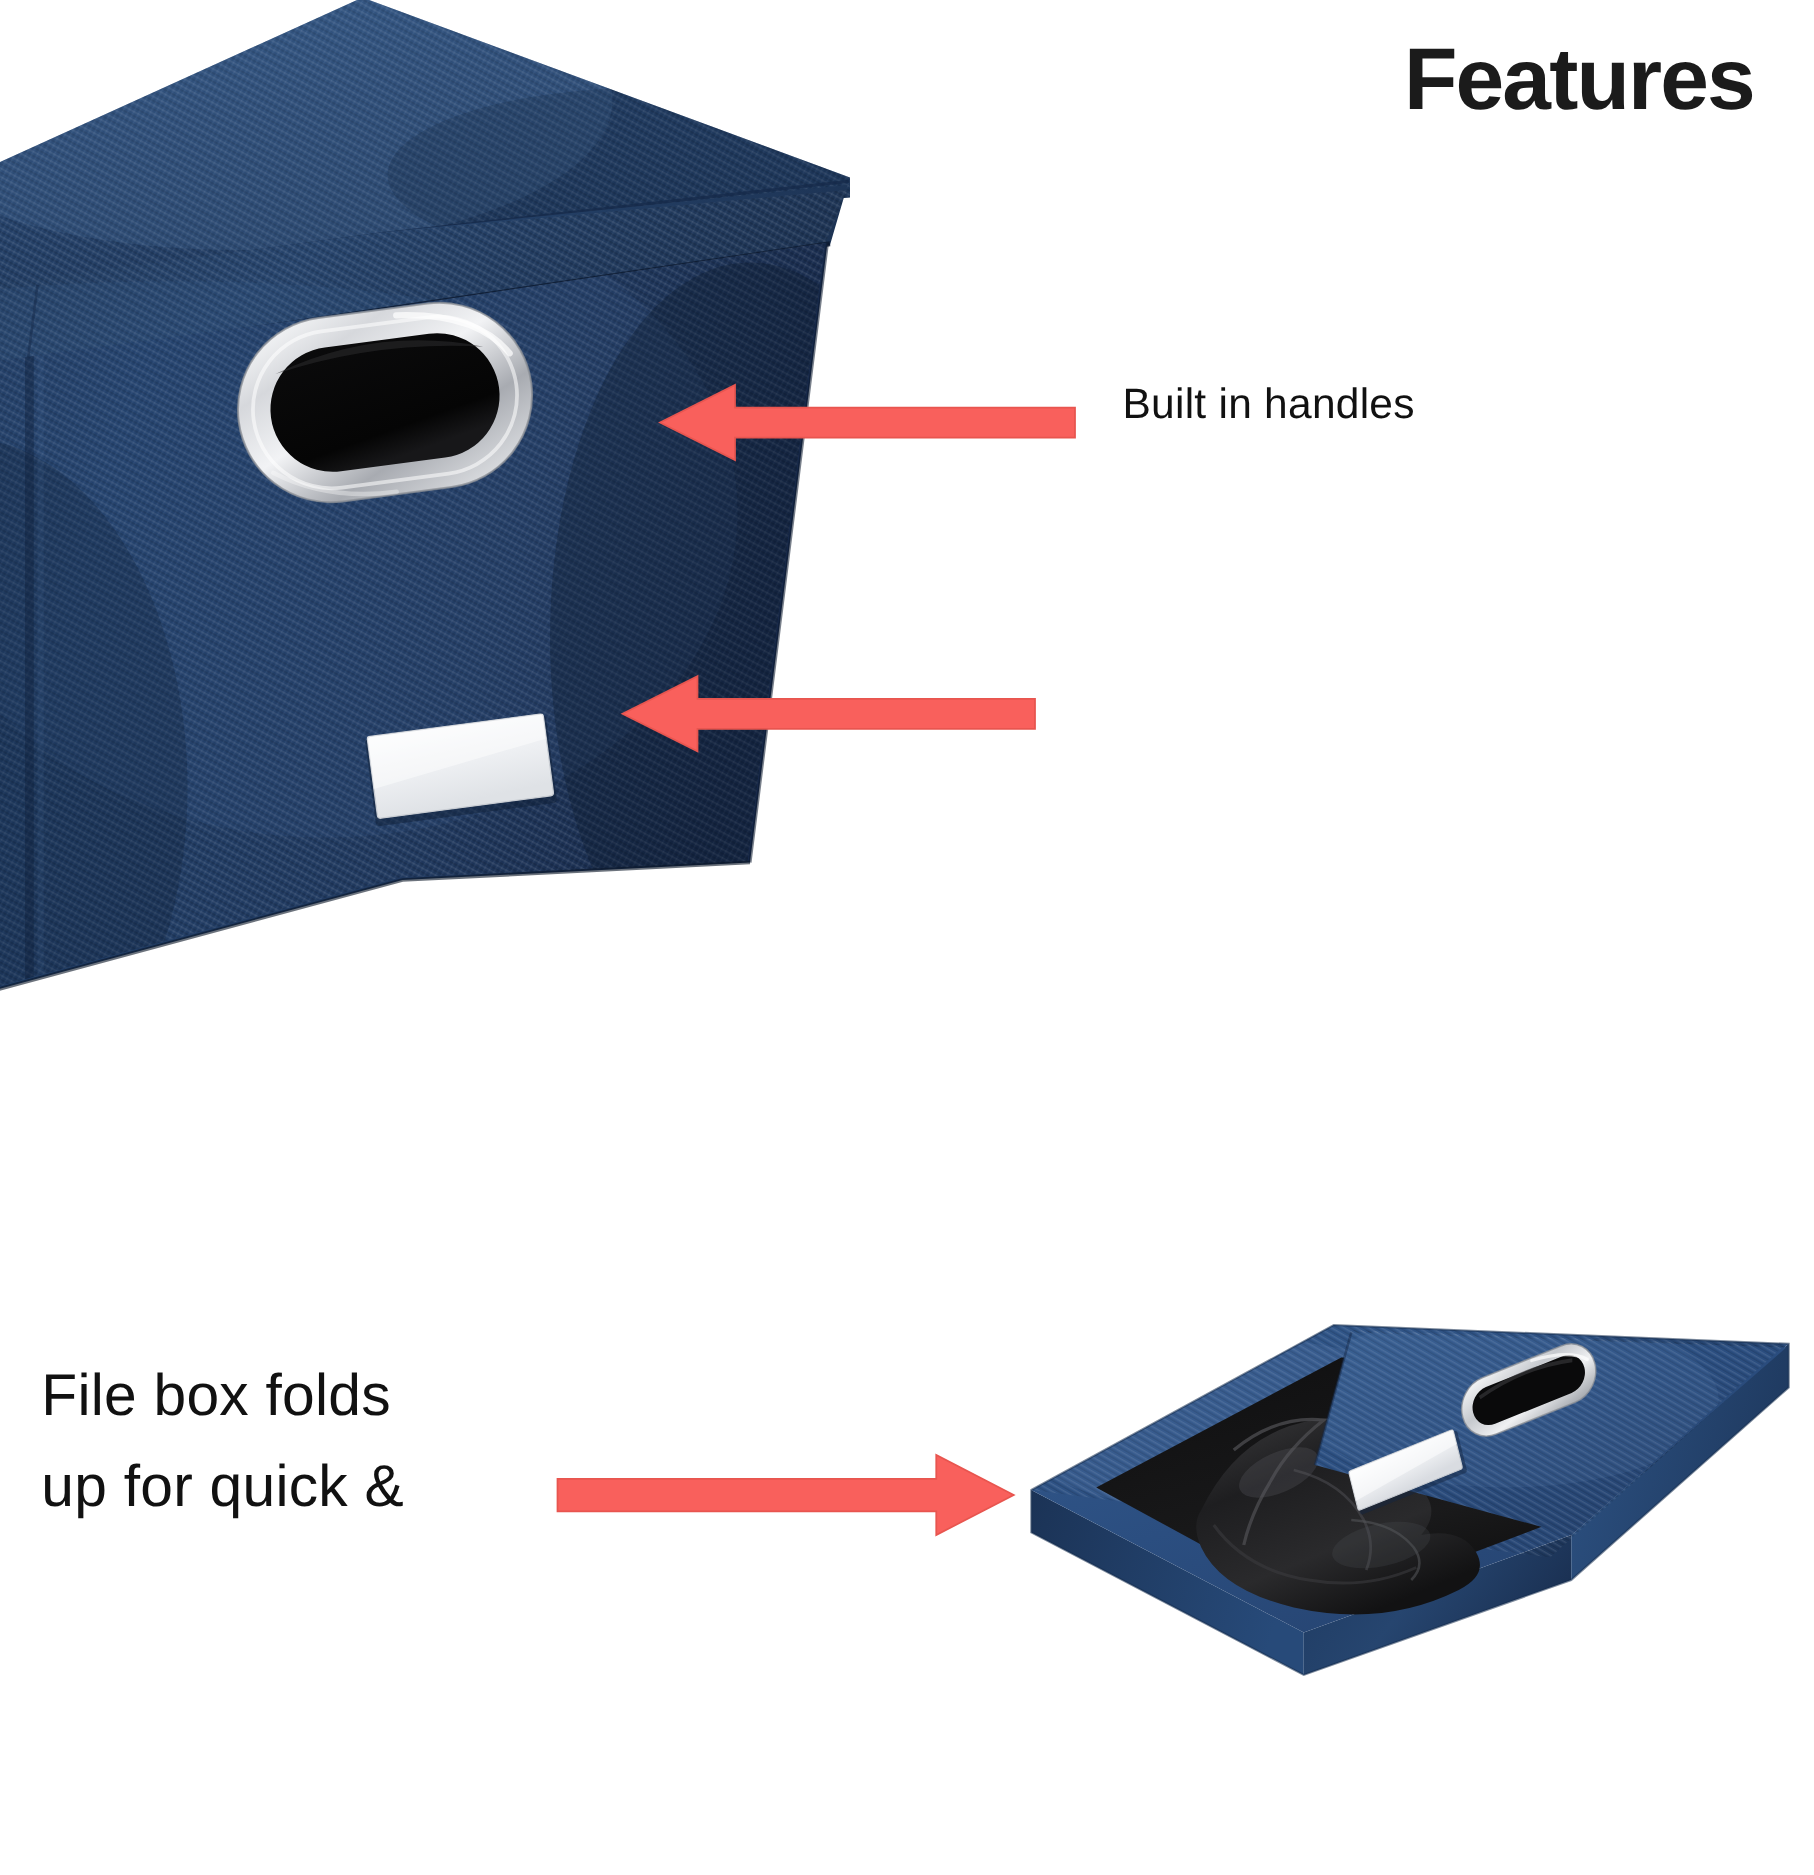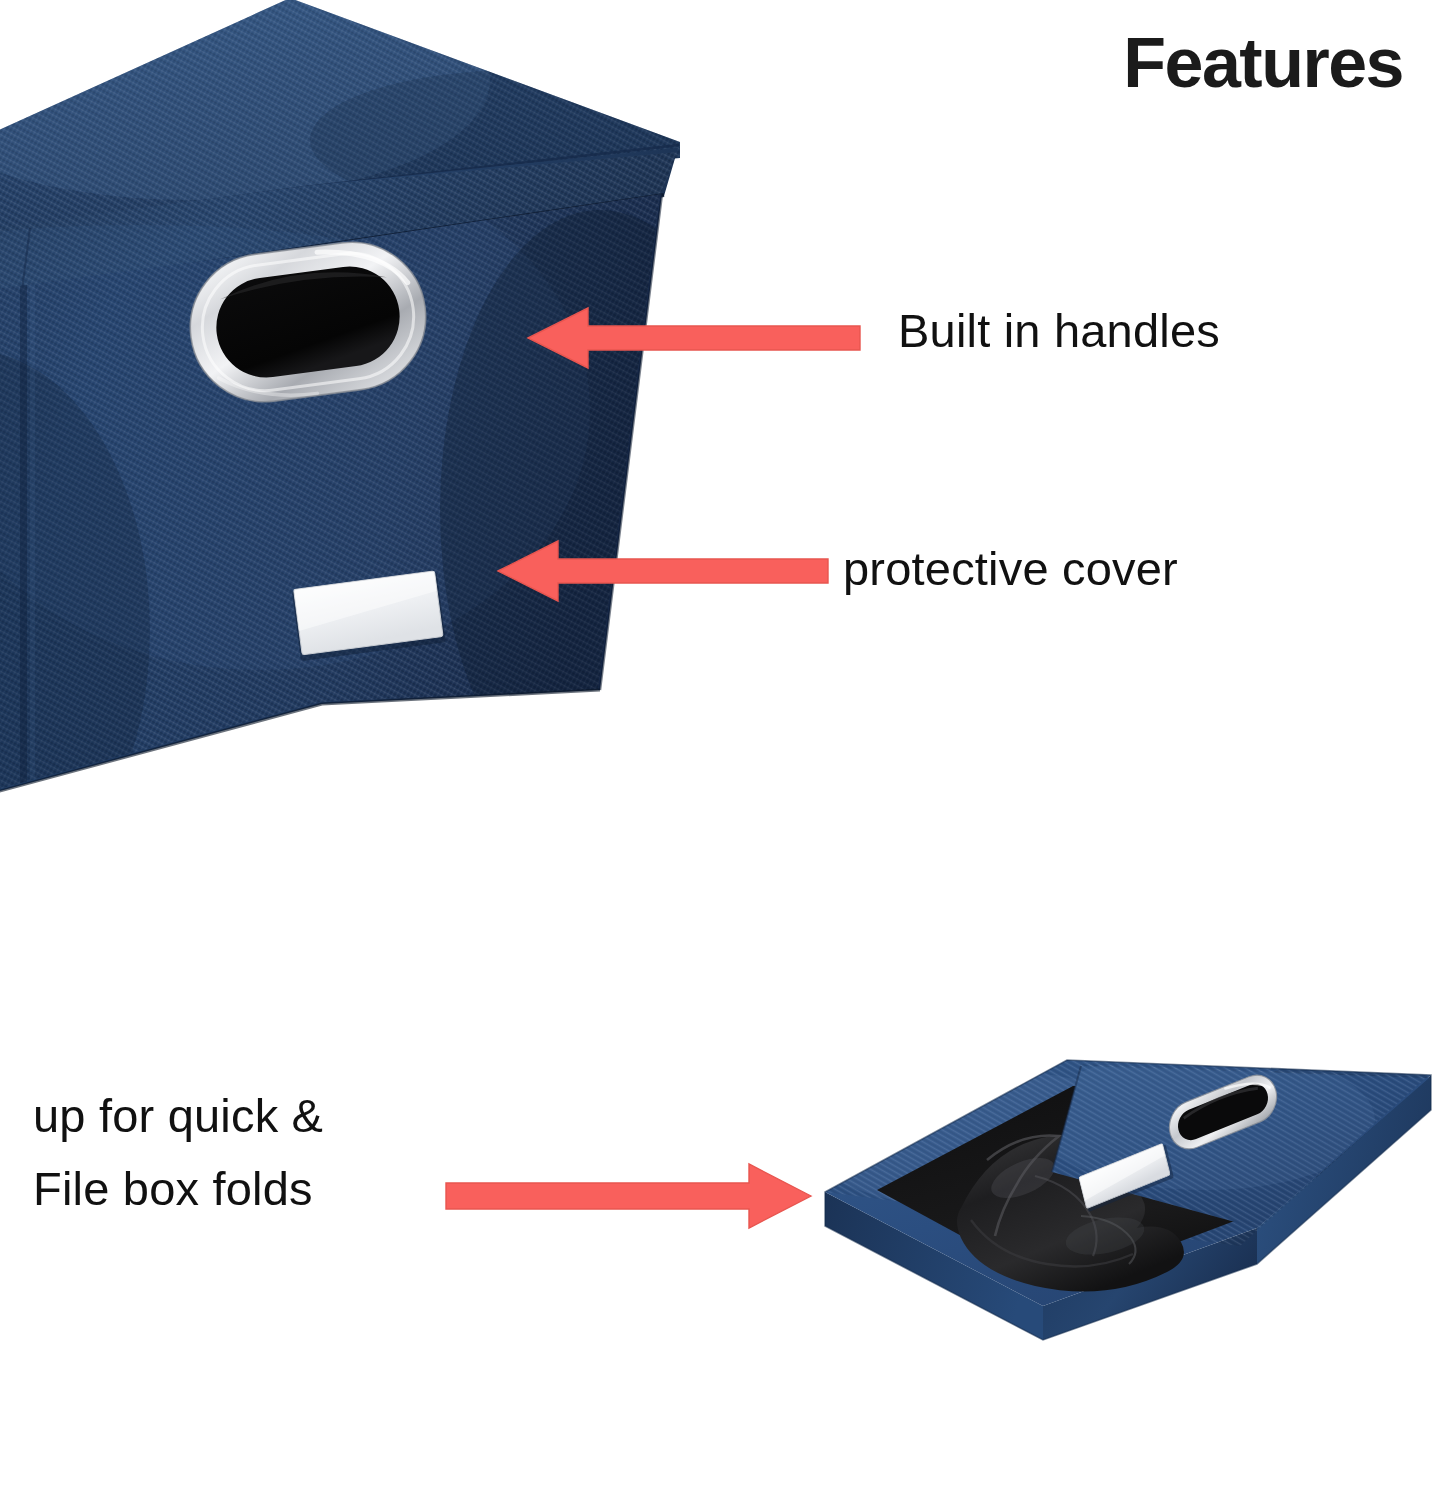--- a/index.html
+++ b/index.html
@@ -42,21 +42,21 @@
   .callout {
     position: absolute;
     color: #111111;
     font-family: "Liberation Sans", sans-serif;
     font-weight: 300;
     letter-spacing: 0.2px;
   }
   .callout-1 {
     left: 898px;
     top: 303px;
-    font-size: 47px;
+    font-size: 34px;
     line-height: 1.18;
     white-space: nowrap;
     text-align: center;
   }
   .callout-2 {
     left: 843px;
     top: 534px;
     font-size: 47px;
     line-height: 1.48;
     width: 470px;
@@ -247,26 +247,25 @@
     <span class="ln">Built in handles</span>
   </div>
 
   <div class="arrow" style="left:494px; top:539px;">
     <svg width="338" height="64" viewBox="0 0 338 64" xmlns="http://www.w3.org/2000/svg">
       <path d="M 4,32 L 64,2 L 64,20 L 334,20 L 334,44 L 64,44 L 64,62 Z" fill="#F9605C" stroke="#E8554F" stroke-width="1.4" stroke-linejoin="miter"></path>
     </svg>
   </div>
 
   <div class="callout callout-2">
-    <span class="ln">protective cover</span>
   </div>
 
   <div class="callout callout-3">
+    <span class="ln">File box folds</span>
     <span class="ln">up for quick &amp;</span>
-    <span class="ln">File box folds</span>
   </div>
 
   <div class="arrow" style="left:443px; top:1162px;">
     <svg width="372" height="68" viewBox="0 0 372 68" xmlns="http://www.w3.org/2000/svg">
       <path d="M 368,34 L 306,2 L 306,21 L 3,21 L 3,47 L 306,47 L 306,66 Z" fill="#F9605C" stroke="#E8554F" stroke-width="1.4" stroke-linejoin="miter"></path>
     </svg>
   </div>
 
   <div class="box-folded">
     <svg width="648" height="310" viewBox="0 0 648 310" xmlns="http://www.w3.org/2000/svg">

